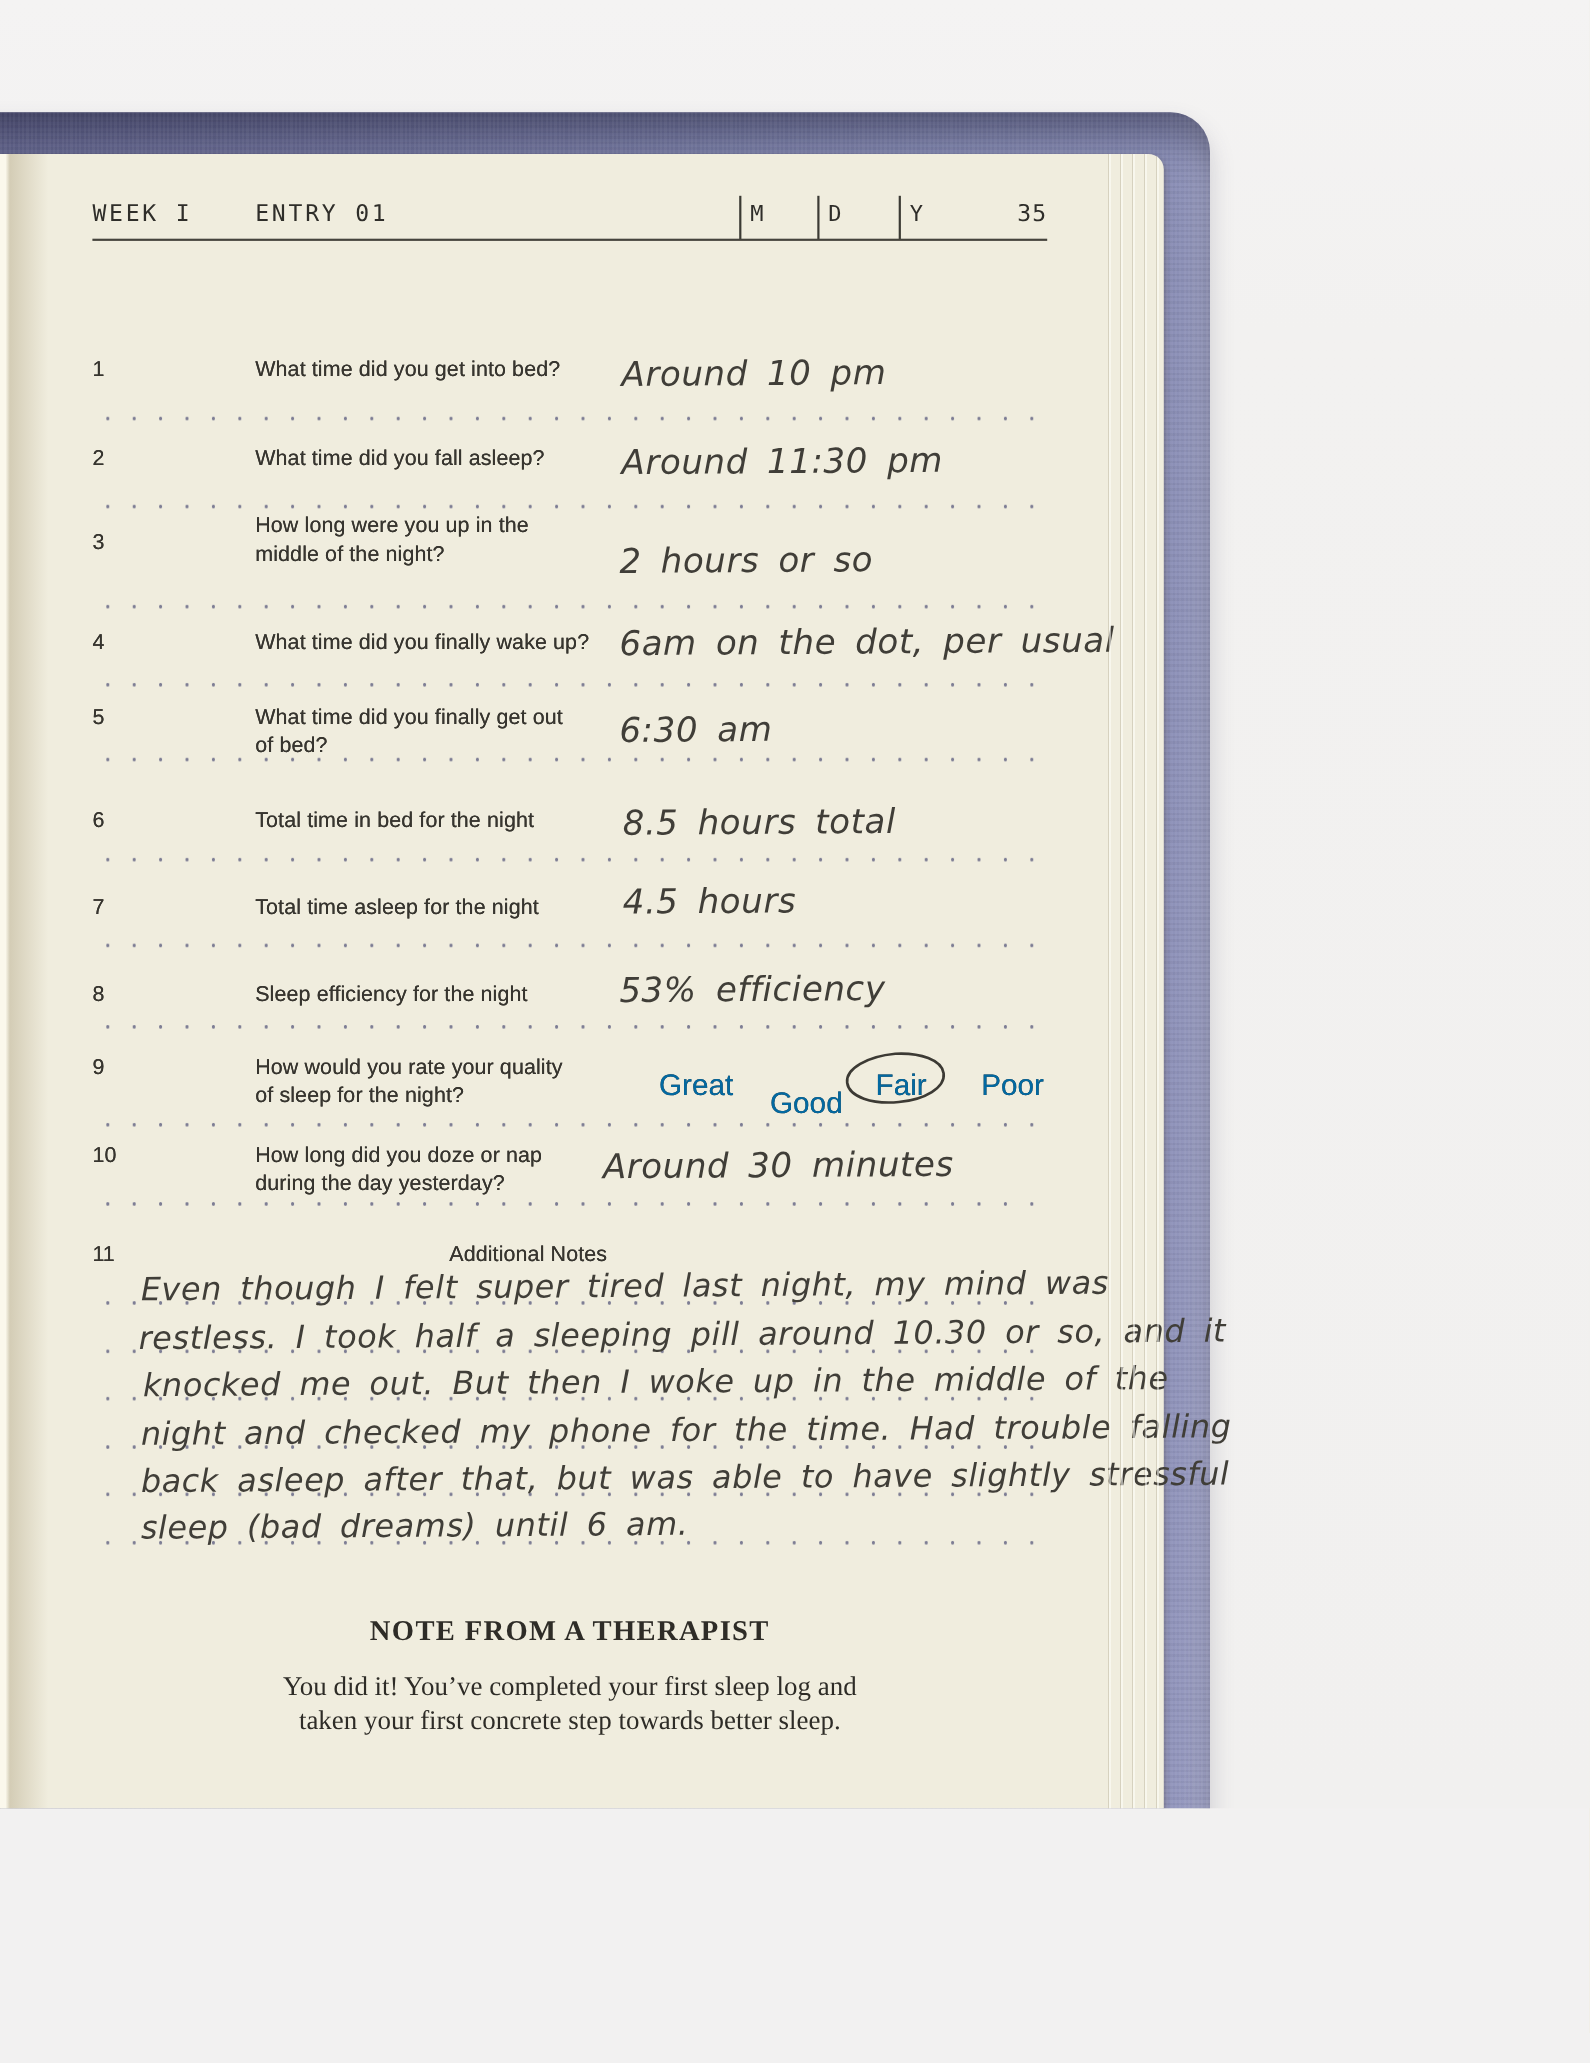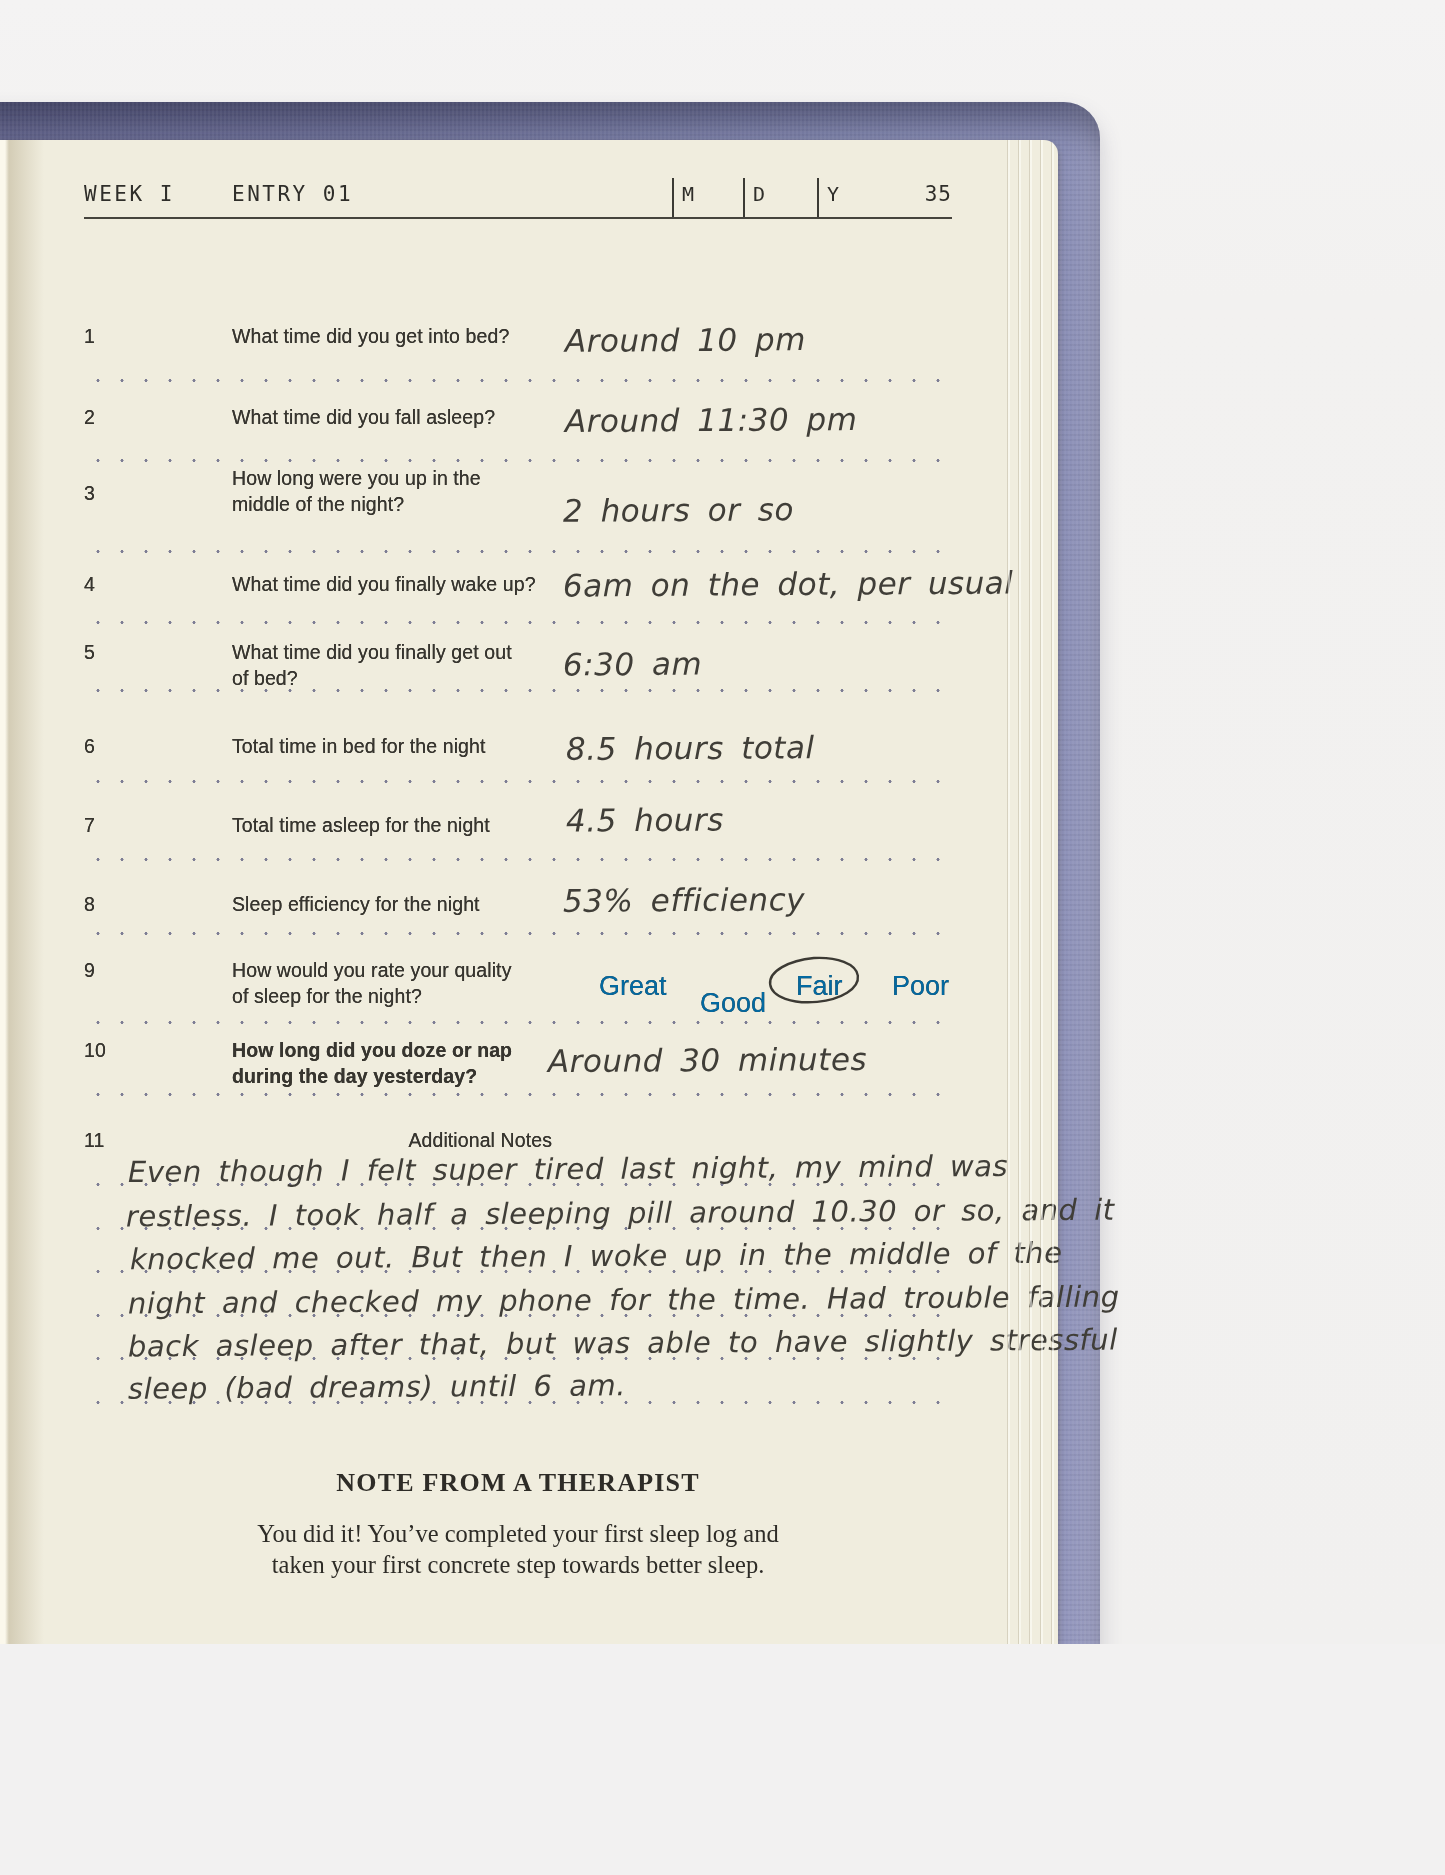--- a/index.html
+++ b/index.html
@@ -121,21 +121,21 @@
       <div class="dots" style="top:880px;"></div>
       <div class="rating" style="left:599px;top:831px;">Great</div>
       <div class="rating" style="left:700px;top:848px;">Good</div>
       <div class="rating" style="left:796px;top:831px;text-align:right;">Fair</div>
       <div class="rating" style="left:892px;top:831px;">Poor</div>
       <svg class="ellipse-svg" width="100" height="52">
         <path d="M 51,4 C 74,4 93,12 94,24 C 95,37 76,47 52,48 C 28,49 7,41 6,28 C 5,15 26,5 51,4 Z" fill="none" stroke="#3c3a34" stroke-width="2.4" transform="rotate(-3 50 26)"></path>
       </svg>
 
       <div class="qnum" style="top:898px;">10</div>
-      <div class="qlabel" style="top:898px;font-weight:bold;">How long did you doze or nap
+      <div class="qlabel" style="top:898px;">How long did you doze or nap
 during the day yesterday?</div>
       <div class="dots" style="top:952px;"></div>
       <div class="hand" style="left:548px;top:902px;">Around 30 minutes</div>
 
       <div class="qnum" style="top:988px;">11</div>
       <div class="qlabel" style="top:988px;text-align:right;">Additional Notes</div>
 
       <div class="dots" style="top:1042px;"></div>
       <div class="hand small" style="left:128px;top:1012px;">Even though I felt super tired last night, my mind was</div>
       <div class="dots" style="top:1086px;"></div>

